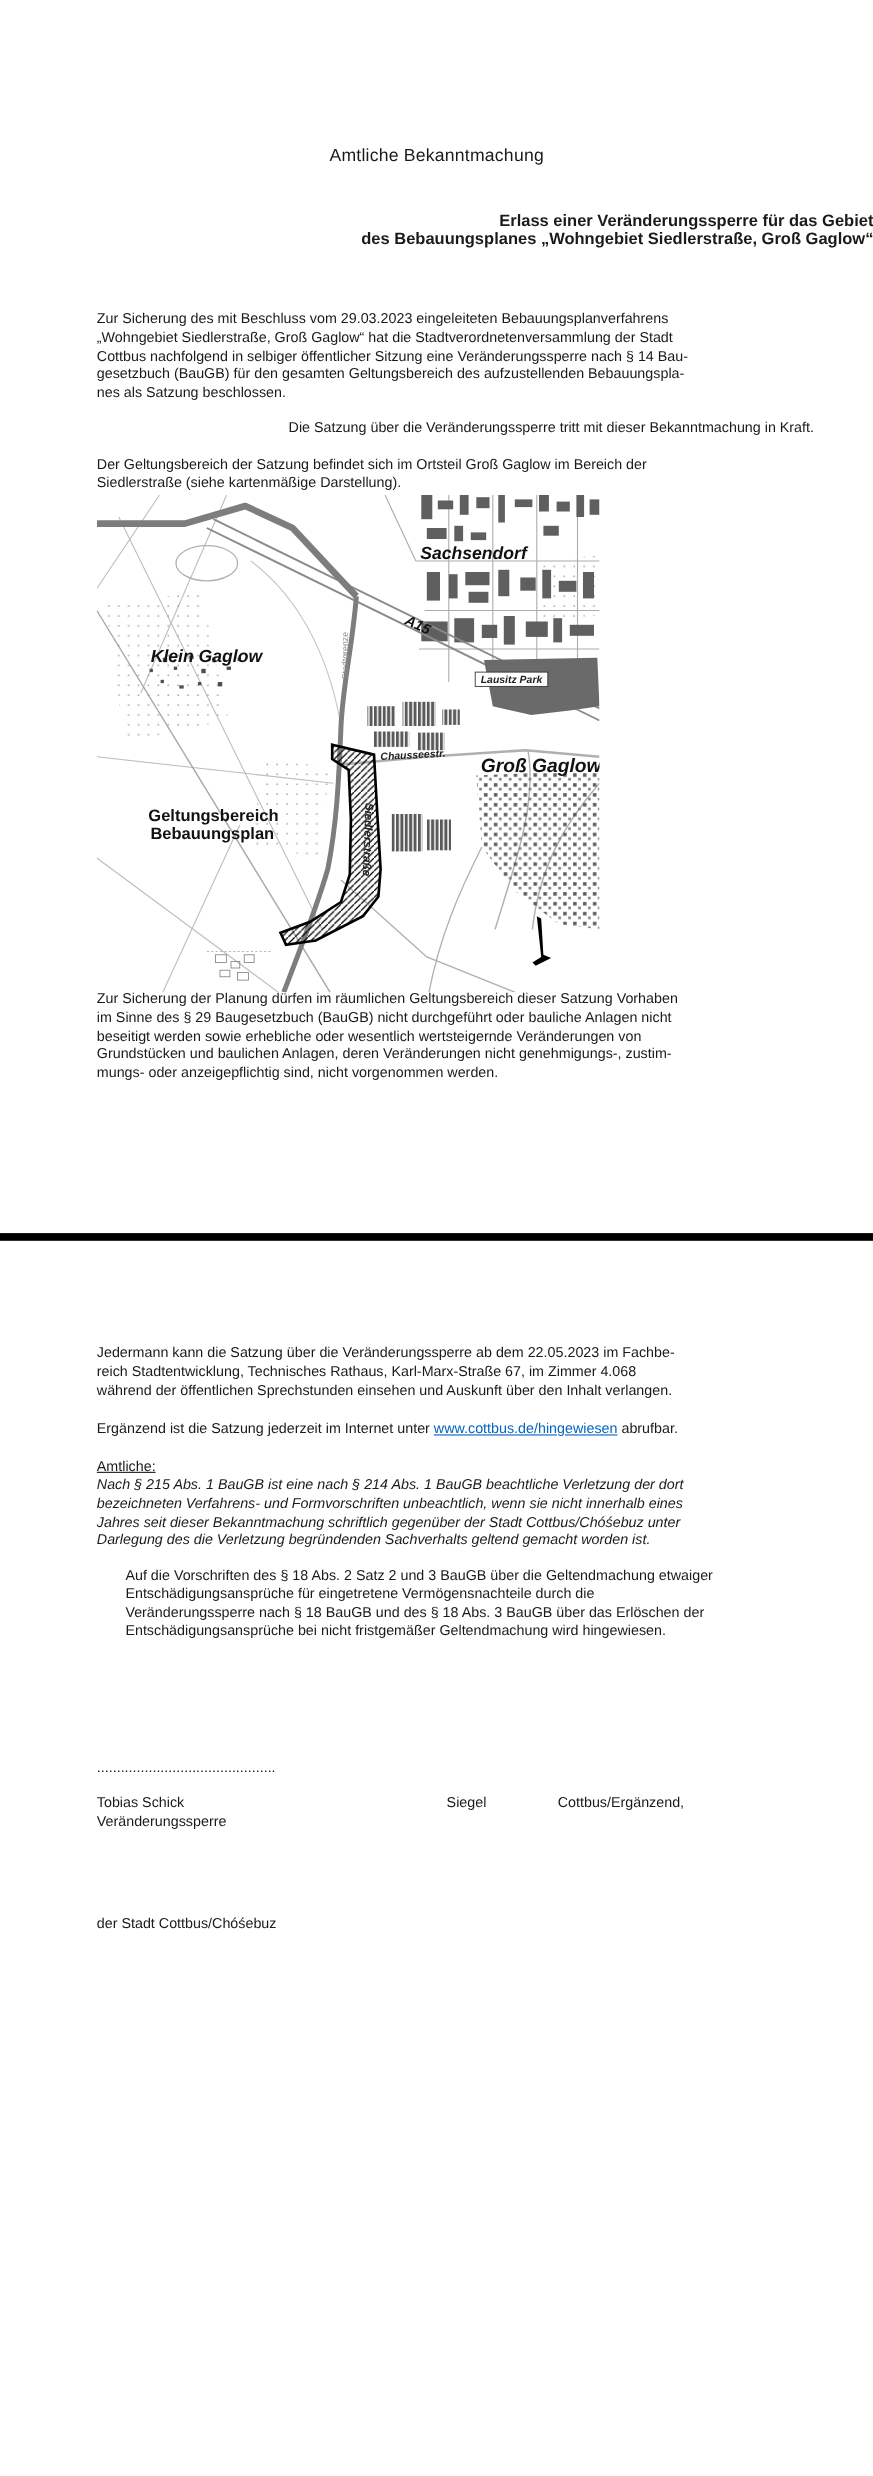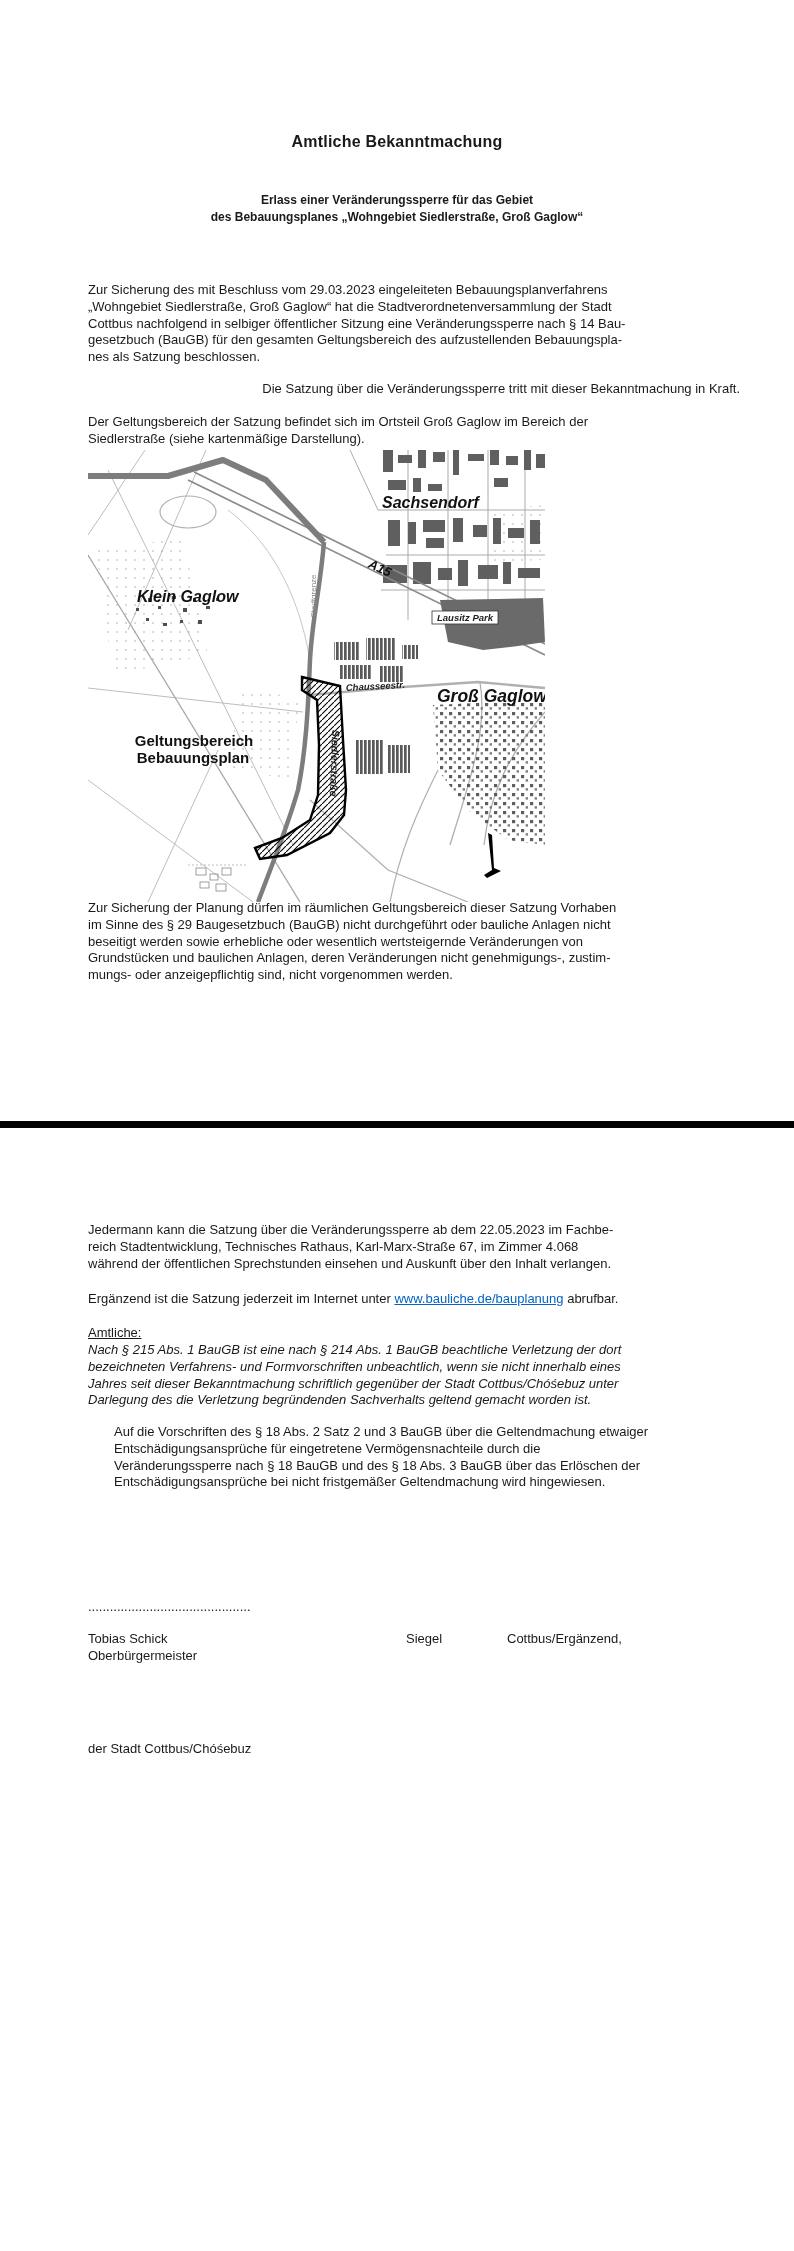--- a/index.html
+++ b/index.html
@@ -4,25 +4,25 @@
 <style>
   html,body{margin:0;padding:0;}
   body{
     width:794px;height:2251px;position:relative;background:#ffffff;
     font-family:"Liberation Sans","DejaVu Sans",sans-serif;
     color:#1a1a1a;overflow:hidden;
   }
   .abs{position:absolute;}
   .doc-title{
     left:0;top:133px;width:794px;text-align:center;
-    font-size:16px;font-weight:bold;letter-spacing:.2px;
+    font-size:16px;font-weight:normal;letter-spacing:.2px;
   }
   .doc-subtitle{
-    left:0;top:192px;width:794px;text-align:center;
-    font-size:12px;font-weight:bold;line-height:17px;white-space:pre-line;
+    left:0;top:192px;width:794px;text-align:right;
+    font-size:15px;font-weight:bold;line-height:17px;white-space:pre-line;
   }
   .para{
     left:88px;width:652px;font-size:13px;line-height:16.8px;
     white-space:pre-line;text-align:left;
   }
   .p1{top:282px;} .p2{top:381px;text-align:right;} .p3{top:414px;}
   .p4{top:900px;} .p5{top:1222px;} .p6{top:1291px;white-space:normal;}
   .notes-heading{left:88px;top:1325px;font-size:13px;text-decoration:underline;}
   .np1{top:1342px;font-style:italic;} .np2{top:1424px;margin-left:26px;}
   .weblink{color:#0563c1;text-decoration:underline;cursor:pointer;}
@@ -225,31 +225,31 @@
 Grundstücken und baulichen Anlagen, deren Veränderungen nicht genehmigungs-, zustim-
 mungs- oder anzeigepflichtig sind, nicht vorgenommen werden.</div>
 
 <div class="abs divider"></div>
 
 <div class="abs para p5">Jedermann kann die Satzung über die Veränderungssperre ab dem 22.05.2023 im Fachbe-
 reich Stadtentwicklung, Technisches Rathaus, Karl-Marx-Straße 67, im Zimmer 4.068
 während der öffentlichen Sprechstunden einsehen und Auskunft über den Inhalt verlangen.</div>
 
 <div class="abs para p6">
-  <span>Ergänzend ist die Satzung jederzeit im Internet unter </span><a class="weblink" href="#">www.bauliche.de/bauplanung</a><span> abrufbar.</span>
+  <span>Ergänzend ist die Satzung jederzeit im Internet unter </span><a class="weblink" href="#">www.cottbus.de/hingewiesen</a><span> abrufbar.</span>
 </div>
 
 <div class="abs notes-heading">Amtliche:</div>
 <div class="abs para np1">Nach § 215 Abs. 1 BauGB ist eine nach § 214 Abs. 1 BauGB beachtliche Verletzung der dort
 bezeichneten Verfahrens- und Formvorschriften unbeachtlich, wenn sie nicht innerhalb eines
 Jahres seit dieser Bekanntmachung schriftlich gegenüber der Stadt Cottbus/Chóśebuz  unter
 Darlegung des die Verletzung begründenden Sachverhalts geltend gemacht worden ist.</div>
 <div class="abs para np2">Auf die Vorschriften des § 18 Abs. 2 Satz 2 und 3 BauGB über die Geltendmachung etwaiger
 Entschädigungsansprüche für eingetretene Vermögensnachteile durch die
 Veränderungssperre nach § 18 BauGB und des § 18 Abs. 3 BauGB über das Erlöschen der
 Entschädigungsansprüche bei nicht fristgemäßer Geltendmachung wird hingewiesen.</div>
 
 <div class="abs dots-line sig">.............................................</div>
 <div class="abs sig sig-name">Tobias Schick</div>
 <div class="abs sig sig-seal">Siegel</div>
 <div class="abs sig sig-place">Cottbus/Ergänzend,</div>
-<div class="abs sig sig-role1">Oberbürgermeister</div>
+<div class="abs sig sig-role1">Veränderungssperre</div>
 <div class="abs sig sig-role2">der Stadt Cottbus/Chóśebuz</div>
 
 </body></html>

